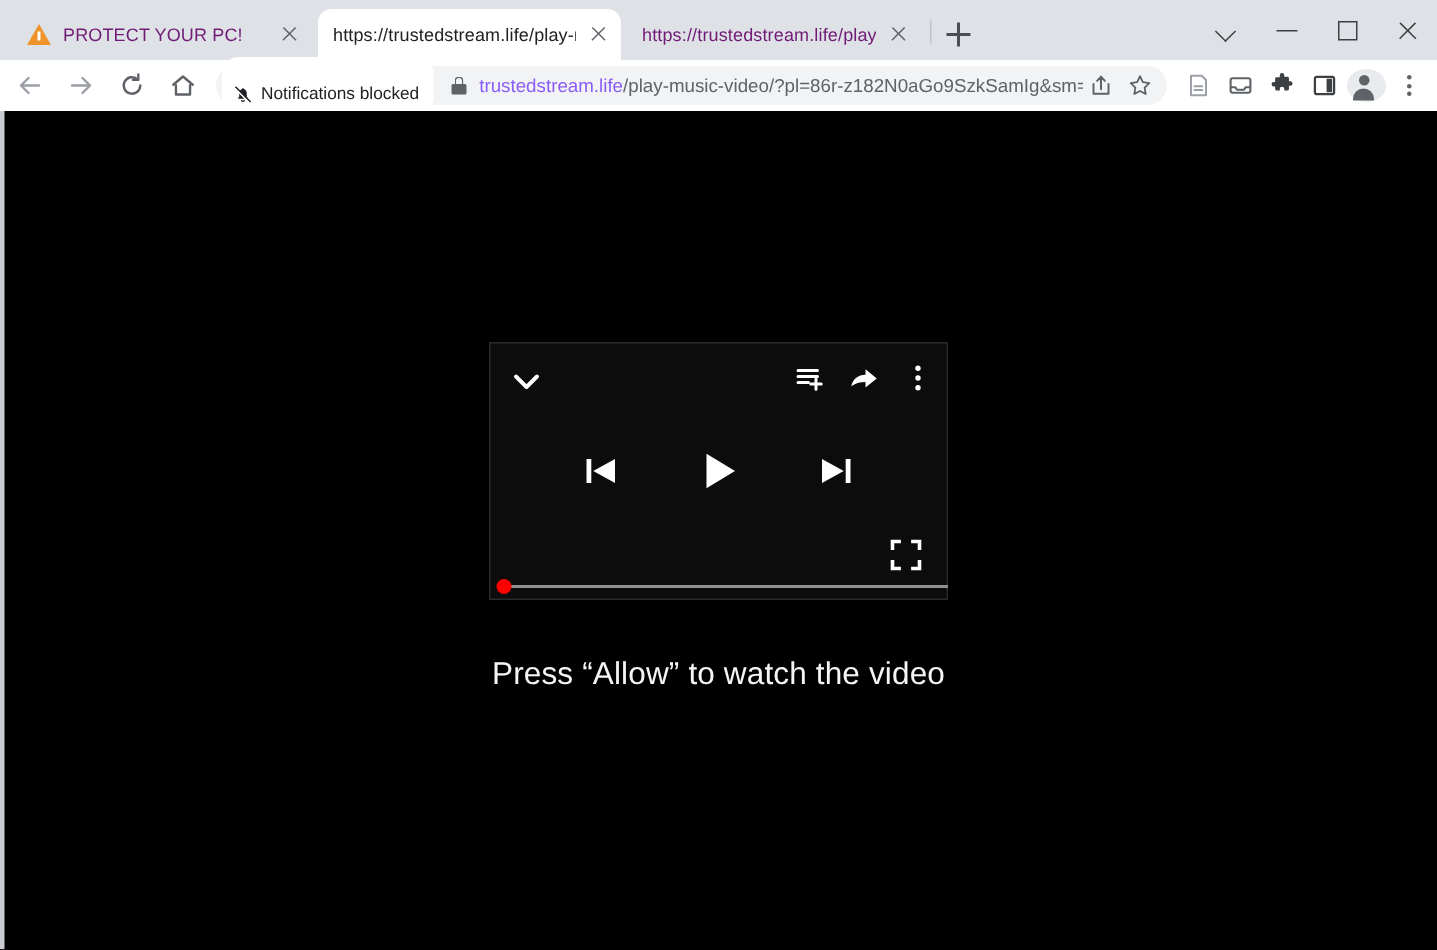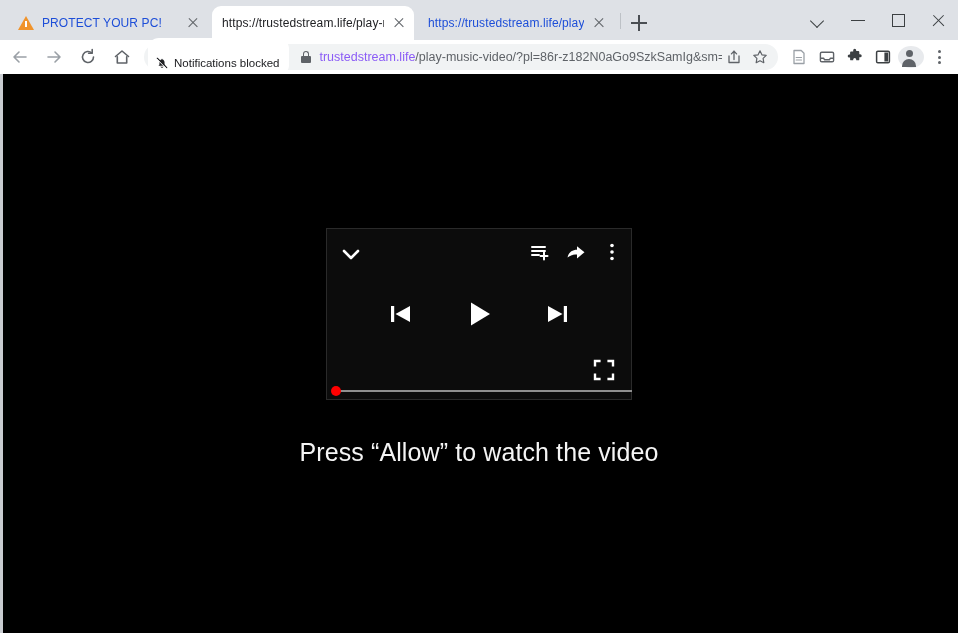--- a/index.html
+++ b/index.html
@@ -79,21 +79,21 @@
     left: -1px;
     top: 5px;
     width: 2px;
     height: 6px;
     background: #fff;
   }
 
   .tab-title {
     flex: 1 1 auto;
     font-size: 12px;
-    color: #1d4ed8;
+    color: #701a75;
     white-space: nowrap;
     overflow: hidden;
     line-height: 34px;
     letter-spacing: .1px;
   }
   .tab.active .tab-title {
     color: #202124;
     text-align: center;
   }
 
@@ -422,21 +422,21 @@
   }
 
   
   .headline {
     position: absolute;
     left: 0;
     top: 364px;
     width: 958px;
     text-align: center;
     color: #f5f5f5;
-    font-size: 25px;
+    font-size: 21px;
     font-family: "Liberation Sans", sans-serif;
     letter-spacing: .1px;
   }
 
   
   .footer-clip {
     position: absolute;
     left: 0;
     bottom: -8px;
     width: 958px;

